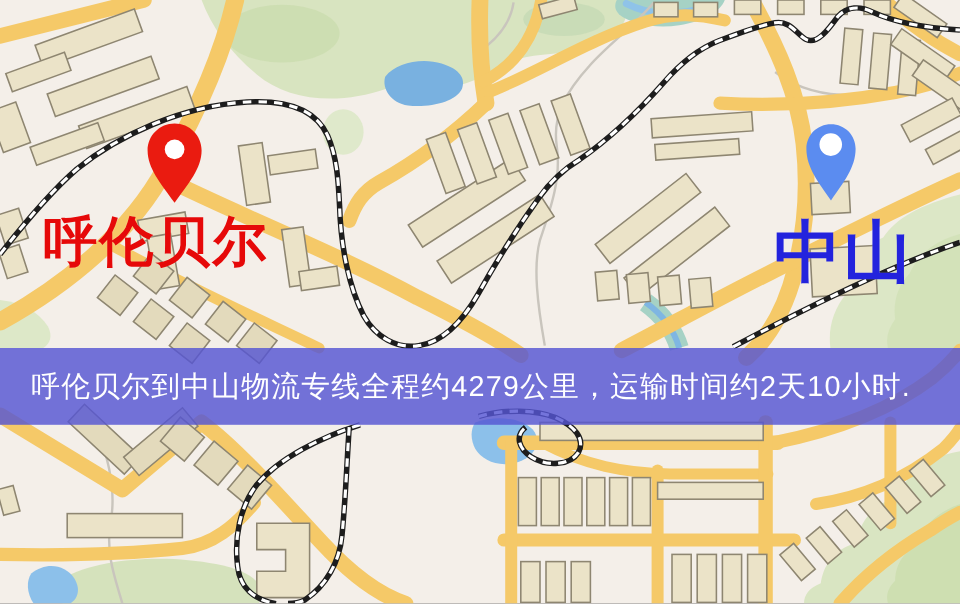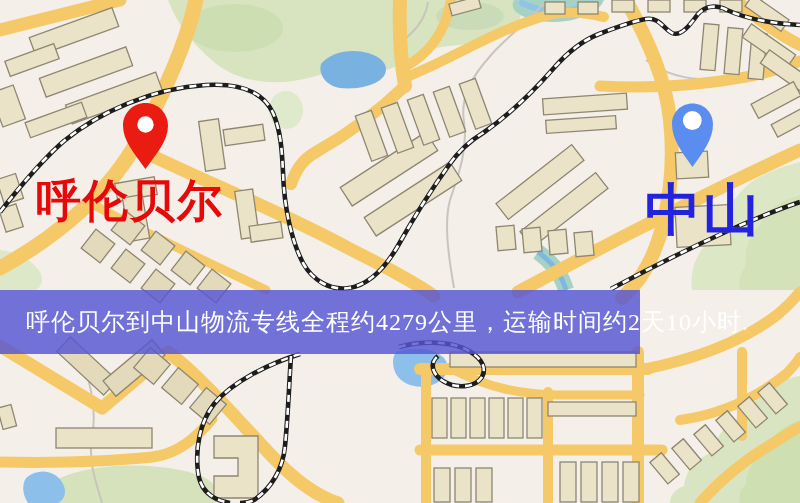--- a/index.html
+++ b/index.html
@@ -1,35 +1,35 @@
 <!DOCTYPE html>
 <html><head>
 <meta charset="utf-8">
 <style>
   html,body{margin:0;padding:0;background:#888;}
   .stage{
     position:relative;width:800px;height:503px;overflow:hidden;
-    font-family:Liberation Serif, serif;
+    font-family:Liberation Sans, sans-serif;
     background:#f4efe9;
   }
   .stage svg{position:absolute;left:0;top:0;display:block;}
   .road{fill:none;stroke:#f5c968;stroke-linecap:round;stroke-linejoin:round;}
   .minorpath{fill:none;stroke:#c9c5bd;stroke-width:2;}
   .bld{fill:#ebe3c8;stroke:#8e8671;stroke-width:1.3;}
   .bld2{fill:#e3dabc;stroke:#8e8671;stroke-width:1.3;}
   .rail-base{fill:none;stroke:#1d1d1d;stroke-width:4.6;}
   .rail-dash{fill:none;stroke:#ffffff;stroke-width:2.6;stroke-dasharray:7 6;}
   .place-label{
     position:absolute;font-weight:bold;line-height:1;white-space:nowrap;
     letter-spacing:2px;text-shadow:0 0 1px rgba(255,255,255,.35);
   }
   .origin-label{left:36px;top:179px;font-size:45px;color:#e60909;}
   .dest-label{left:645px;top:182px;font-size:56px;color:#2323dd;}
   .banner{
-    position:absolute;left:0;top:290px;width:640px;height:64px;
+    position:absolute;left:0;top:290px;width:800px;height:64px;
     background:rgba(86,86,211,0.82);
     display:flex;align-items:center;
   }
   .banner-text{
     color:#ffffff;font-size:24px;padding-left:26px;letter-spacing:1px;
     white-space:nowrap;
   }
 </style>
 </head>
 <body>

